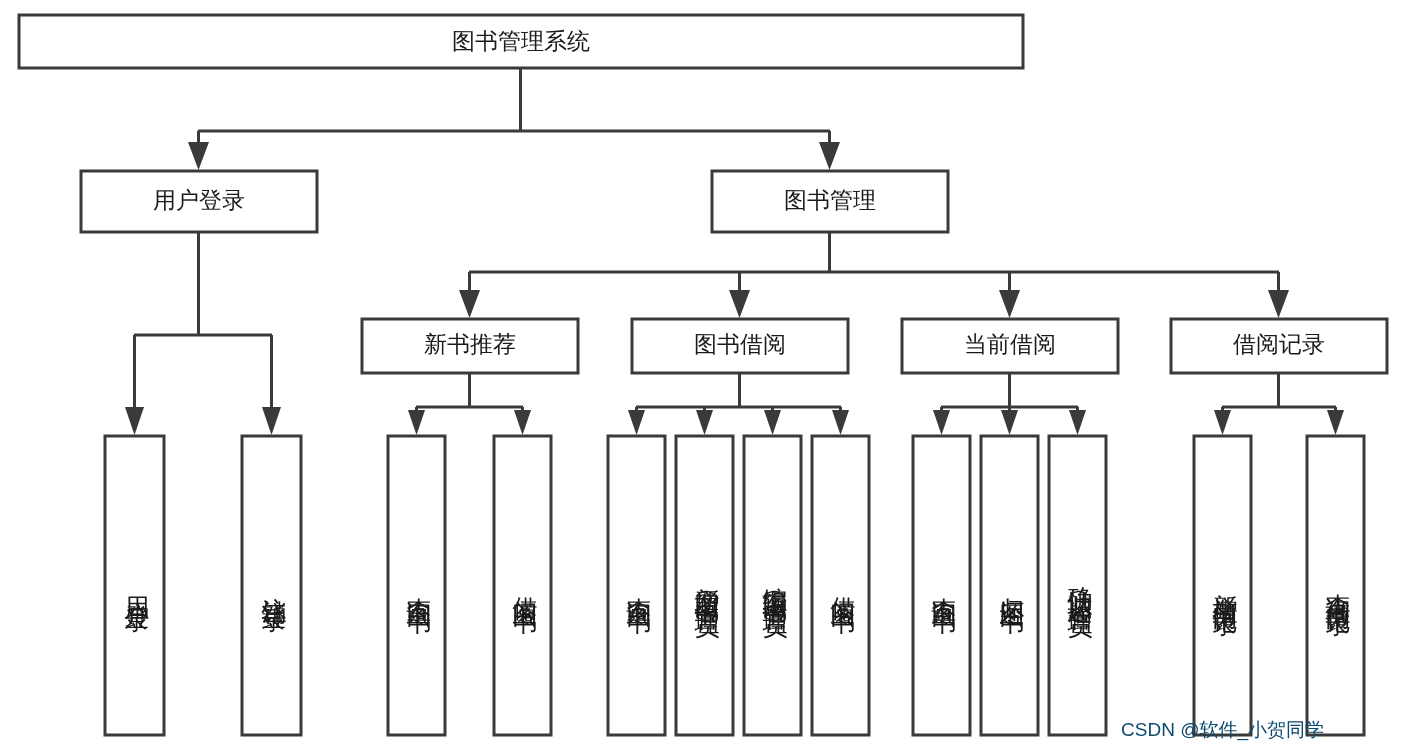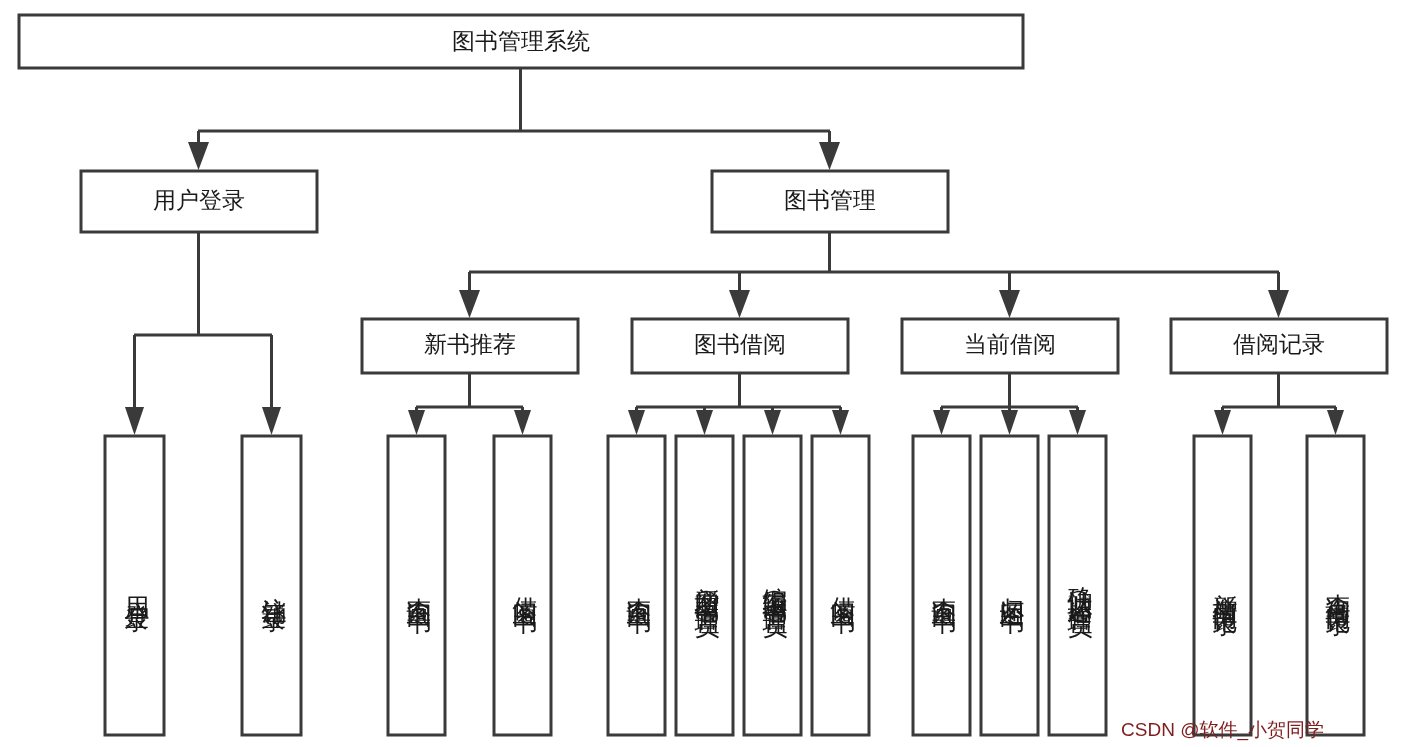--- a/index.html
+++ b/index.html
@@ -63,21 +63,21 @@
     dominant-baseline: middle;
     writing-mode: vertical-rl;
     letter-spacing: 4px;
   }
   .watermark {
     position: absolute;
     right: 8px;
     bottom: 4px;
     font-family: "Liberation Sans", "DejaVu Sans", sans-serif;
     font-size: 19px;
-    color: #7f1d1d;
+    color: #0c4a6e;
     white-space: nowrap;
     user-select: none;
     pointer-events: none;
     padding-left: 24px;
   }
 </style>
 </head>
 <body>
 
 <div id="diagram-root">

